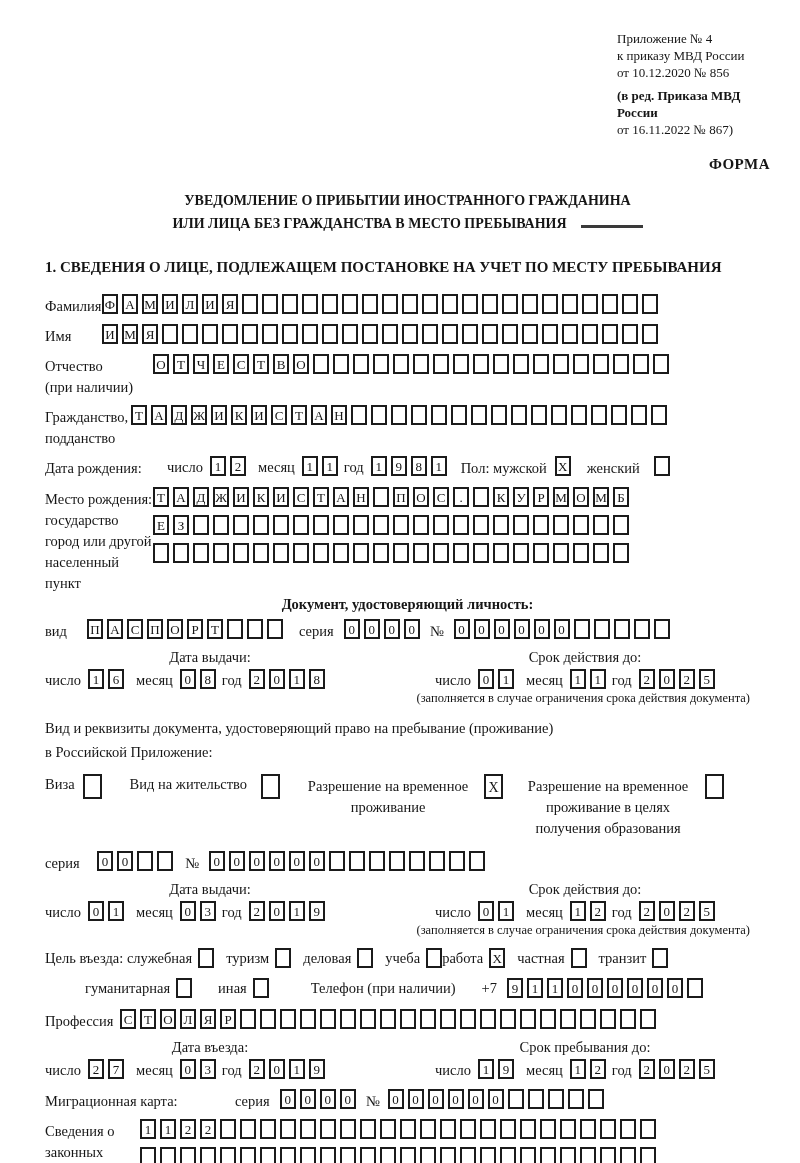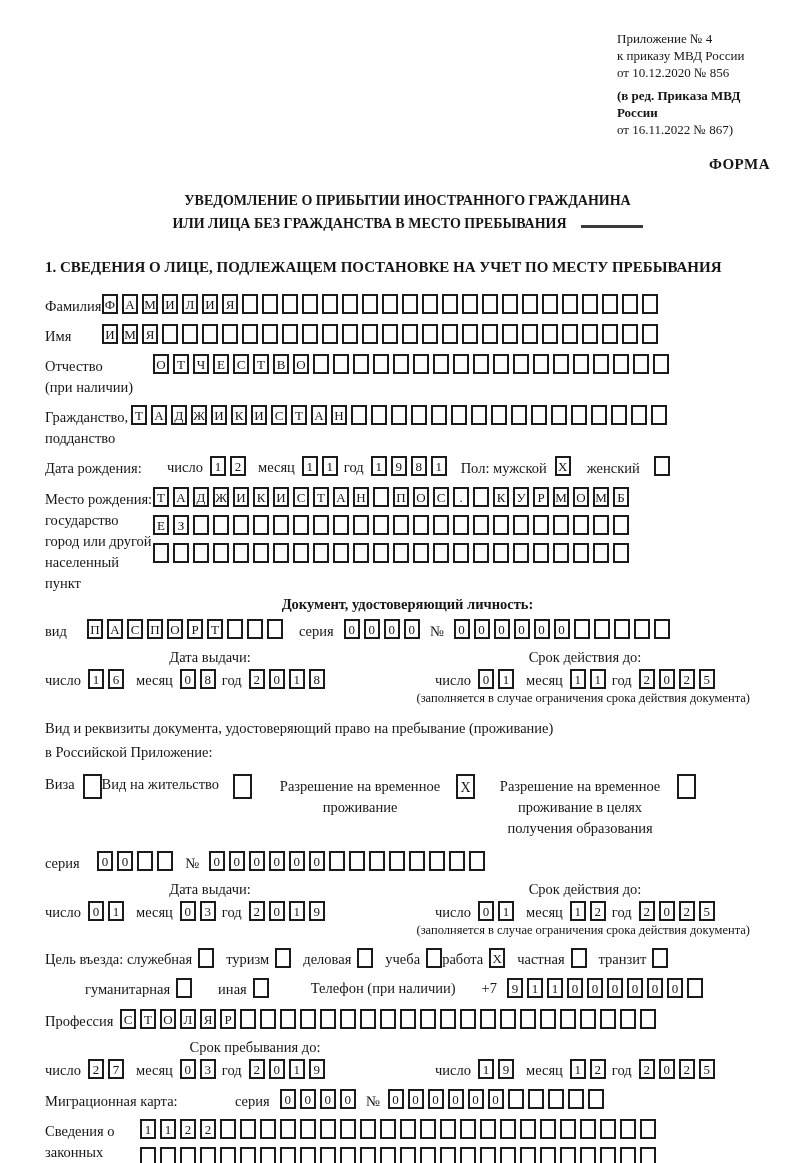--- a/index.html
+++ b/index.html
@@ -48,21 +48,21 @@
   .dg-left { width: 330px; }
   .dg-right { margin-left: 60px; }
   .dp-note { text-align: right; padding-right: 20px; font-size: 12.5px; margin: 2px 0 10px; }
 
   
   .opts { display: flex; align-items: flex-start; margin: 10px 0 12px; }
   .opt-multi { text-align: center; line-height: 21px; padding-top: 2px; }
   .olbl { padding-top: 2px; }
 
   
-  .p-item { display: flex; align-items: center; }
+  .p-item { display: flex; align-items: flex-start; }
   .p-item .plbl { margin: 2px 6px 0 0; }
 
   
   .ml div { line-height: 21px; }
 
   .stack { display: flex; flex-direction: column; gap: 8px; }
 </style>
 </head>
 <body>
 
@@ -431,21 +431,21 @@
     </div>
   </div>
   <div class="dp-note">(заполняется в случае ограничения срока действия документа)</div>
 
   <div style="line-height:24px">Вид и реквизиты документа, удостоверяющий право на пребывание (проживание)</div>
   <div style="line-height:24px">в Российской Приложение:</div>
 
   <div class="opts">
     <span class="olbl">Виза</span>
     <span class="cb" style="margin-left:8px"></span>
-    <span class="olbl" style="">Вид на жительство</span>
+    <span class="olbl" style="margin-left:28px">Вид на жительство</span>
     <span class="cb" style="margin-left:14px"></span>
     <span class="opt-multi" style="width:168px;margin-left:24px">Разрешение на временное проживание</span>
     <span class="cb" style="margin-left:12px">X</span>
     <span class="opt-multi" style="width:178px;margin-left:16px">Разрешение на временное проживание в целях получения образования</span>
     <span class="cb" style="margin-left:8px"></span>
   </div>
 
   <div class="frow">
     <div class="flabel" style="width:42px">серия</div>
     <div class="cells" style="margin-left:10px">
@@ -606,20 +606,21 @@
         <span class="cell"></span>
         <span class="cell"></span>
         <span class="cell"></span>
         <span class="cell"></span>
         <span class="cell"></span>
         <span class="cell"></span>
       </div>
   </div>
 
   <div class="dp-heads" style="margin-top:6px">
+    <div class="h1">Дата въезда:</div>
     <div class="h2">Срок пребывания до:</div>
   </div>
   <div class="dp-row" style="margin-bottom:10px">
     <div class="dgroup dg-left">
       <span class="dlbl">число</span>
       <span class="cells">
           <span class="cell">2</span>
           <span class="cell">7</span>
         </span>
       <span class="sp"></span>

